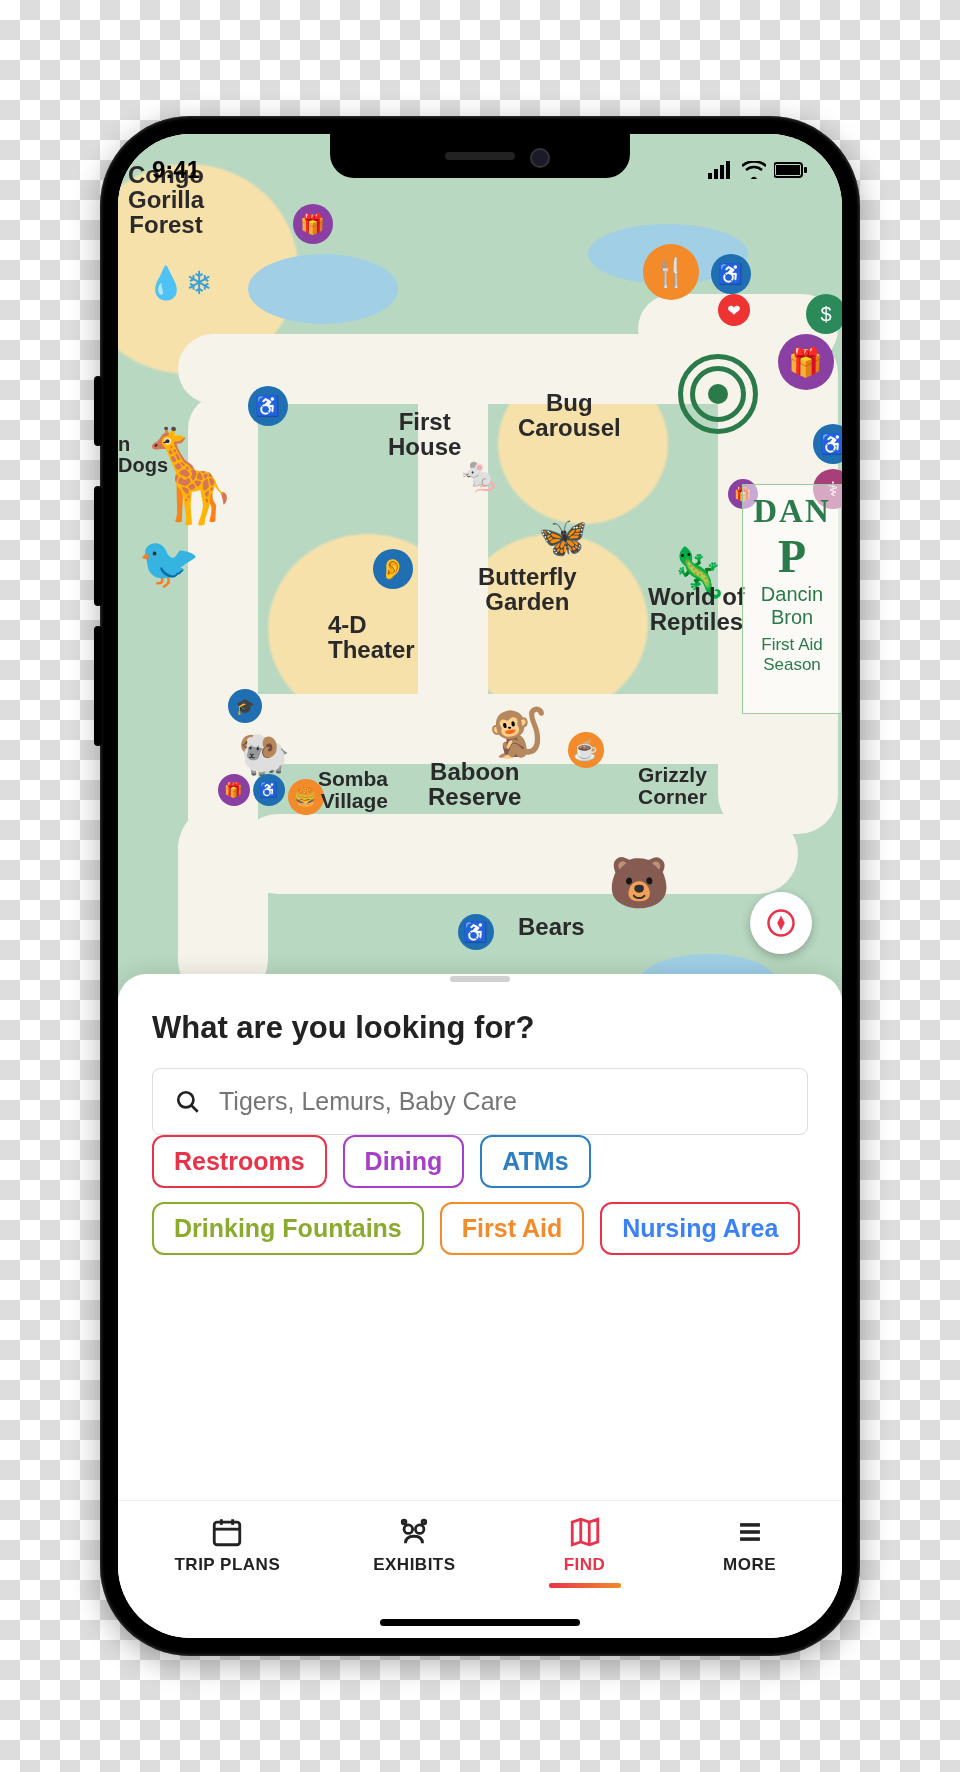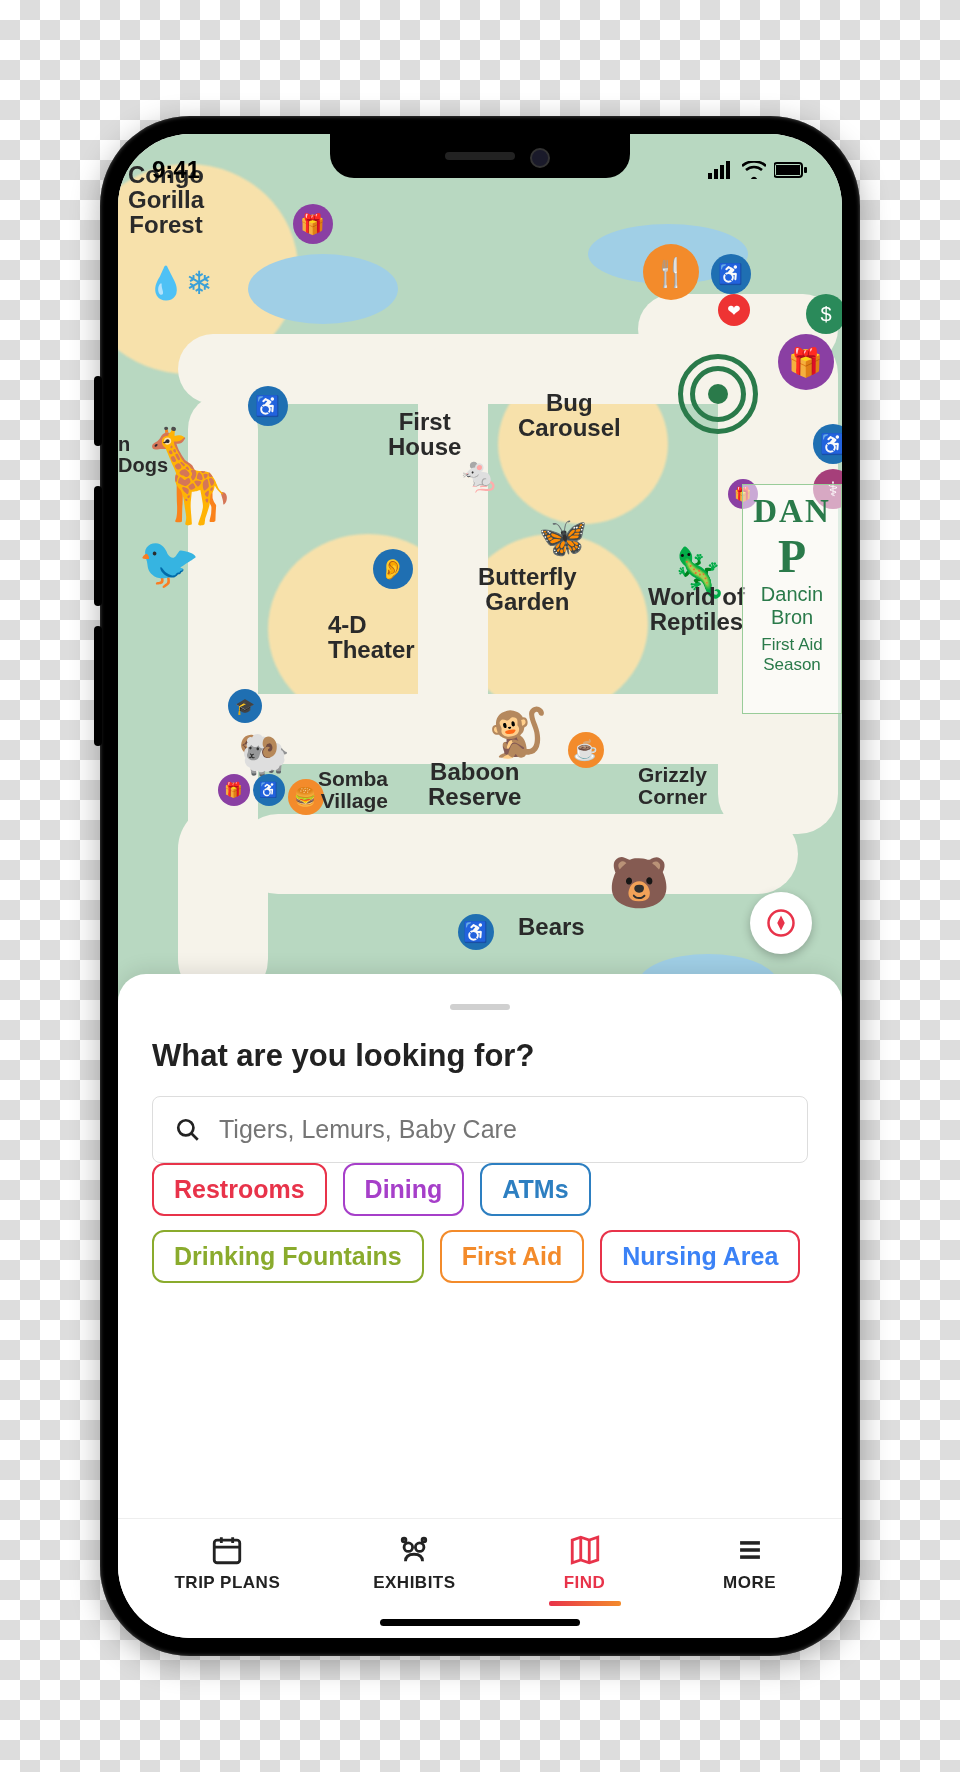--- a/index.html
+++ b/index.html
@@ -71,40 +71,40 @@
   .animal { position:absolute; color:#2a7a5a; }
   .compass-btn {
     position:absolute; right:30px; bottom:70px; width:62px; height:62px;
     background:#fff; border-radius:50%; box-shadow:0 3px 10px rgba(0,0,0,.25);
     display:flex; align-items:center; justify-content:center; color:#e8334a; z-index:20;
   }
   .sheet {
     position:absolute; left:0; right:0; top:840px; bottom:110px;
     background:#fff; border-top-left-radius:28px; border-top-right-radius:28px;
     box-shadow:0 -4px 20px rgba(0,0,0,.1);
-    padding:30px 34px 20px; z-index:30;
+    padding:2px 34px 20px; z-index:30;
   }
   .grabber { width:60px; height:6px; background:#d0d0d0; border-radius:3px; margin:0 auto 28px;}
   .sheet h1 { font-size:31px; font-weight:800; color:#222; margin-bottom:22px;}
   .sheet h2 { font-size:28px; font-weight:800; color:#222; margin:28px 0 18px;}
   .search {
     display:flex; align-items:center; gap:18px;
     border:1px solid #ddd; border-radius:8px; padding:18px 22px;
   }
   .search input {
     border:none; outline:none; font-size:25px; color:#999; width:100%;
     font-family:inherit; background:transparent;
   }
   .chips { display:flex; flex-wrap:wrap; gap:14px 16px; }
   .chip {
     border:2.5px solid; border-radius:12px; padding:10px 20px;
     font-size:25px; font-weight:600; background:#fff; cursor:pointer;
   }
   .tabbar {
-    position:absolute; left:0; right:0; bottom:0; height:120px;
+    position:absolute; left:0; right:0; bottom:0; height:138px;
     background:#fff; border-top:1px solid #eee;
     display:flex; justify-content:space-around; align-items:flex-start;
     padding:14px 10px 0; z-index:40;
   }
   .tab { display:flex; flex-direction:column; align-items:center; gap:6px; font-size:17px; font-weight:700; letter-spacing:.5px; color:#222;}
   .tab.active { color:#e8334a; }
   .tab .underline { width:72px; height:5px; background:linear-gradient(90deg,#e8334a,#f38b2b); border-radius:2px; margin-top:2px; visibility:hidden;}
   .tab.active .underline { visibility:visible; }
   .home-indicator { position:absolute; bottom:12px; left:50%; transform:translateX(-50%); width:200px; height:7px; background:#000; border-radius:4px; z-index:45;}
   svg { display:block; }

